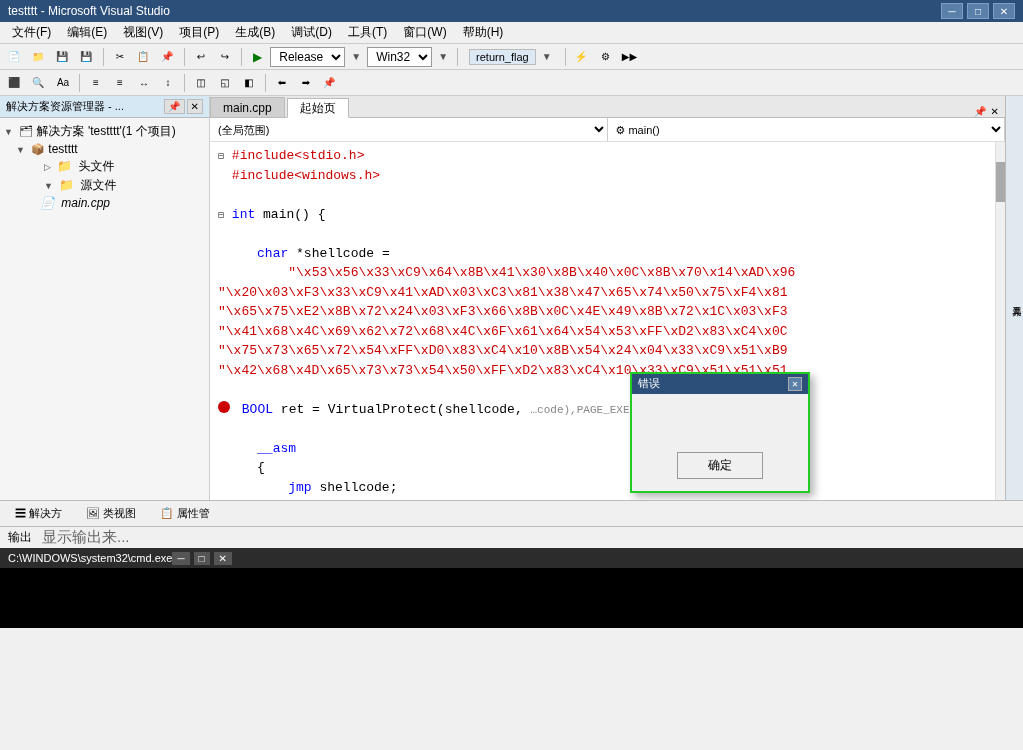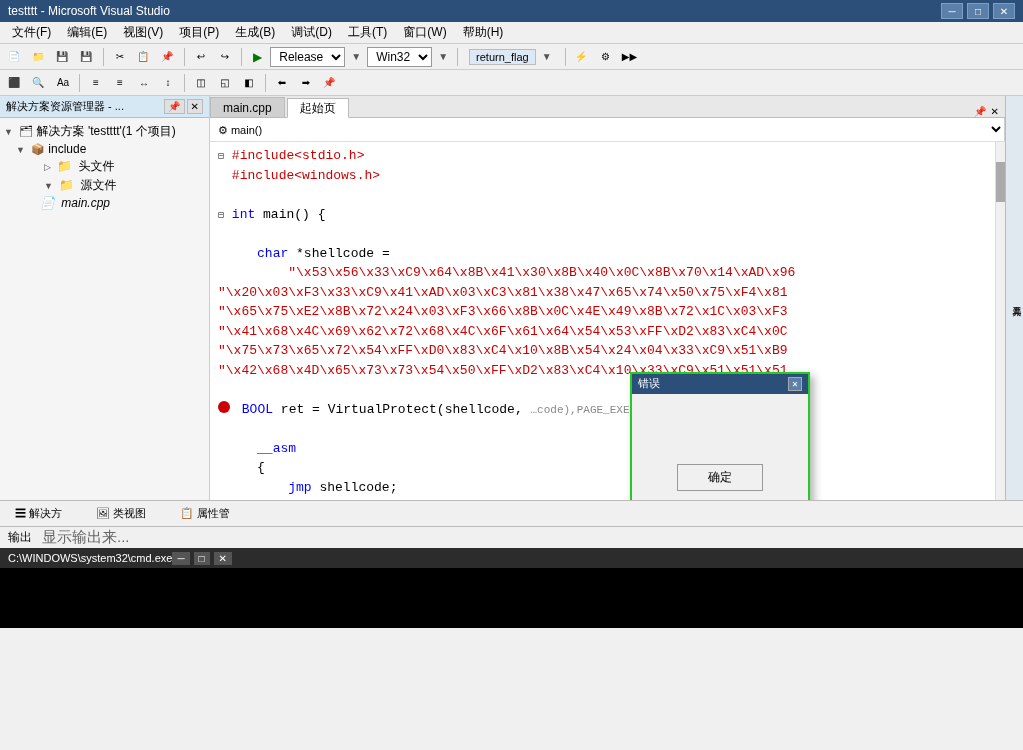--- a/index.html
+++ b/index.html
@@ -207,21 +207,21 @@
     }
 
     
     .bottom-tabs {
       height: 26px;
       background: #f0f0f0;
       border-top: 1px solid #bbb;
       display: flex;
       align-items: center;
       padding: 0 4px;
-      gap: 12px;
+      gap: 2px;
     }
     .bottom-tab {
       padding: 2px 10px;
       font-size: 11px;
       cursor: pointer;
       border: 1px solid transparent;
     }
     .terminal-titlebar {
       background: #2c2c2c;
       color: white;
@@ -266,21 +266,21 @@
     .dialog-close {
       width: 14px; height: 14px;
       background: #5a7fa8;
       border: 1px solid #aaa;
       color: white;
       font-size: 10px;
       cursor: pointer;
       display: flex; align-items: center; justify-content: center;
     }
     .dialog-body {
-      padding: 28px 12px 12px;
+      padding: 16px 12px 12px;
       text-align: center;
     }
     .dialog-ok-btn {
       margin-top: 12px;
       padding: 4px 30px;
       background: #f0f0f0;
       border: 1px solid #999;
       cursor: pointer;
       font-size: 12px;
     }
@@ -388,21 +388,21 @@
 
       <div class="tree-item tree-root">
         <span class="expand-icon">▼</span>
         <span style="font-size:11px;">🗂</span>
         <span>解决方案 'testttt'(1 个项目)</span>
       </div>
 
       <div class="tree-item tree-l1">
         <span class="expand-icon">▼</span>
         <span style="font-size:11px;">📦</span>
-        <span>include</span>
+        <span>testttt</span>
       </div>
 
       <div class="tree-item tree-l2">
         <span class="expand-icon">▷</span>
         <span class="folder-icon">📁</span>
         <span>头文件</span>
       </div>
 
       <div class="tree-item tree-l2">
         <span class="expand-icon">▼</span>
@@ -428,20 +428,23 @@
         <span>起始页</span>
       </div>
       <div style="flex:1;"></div>
       <div style="display:flex;align-items:center;padding:0 6px;gap:4px;">
         <span style="cursor:pointer;font-size:10px;">📌</span>
         <span style="cursor:pointer;font-size:10px;">✕</span>
       </div>
     </div>
 
     <div class="code-nav">
+      <select>
+        <option>(全局范围)</option>
+      </select>
       <select>
         <option>⚙ main()</option>
       </select>
     </div>
 
     <div class="code-content" style="position:relative;">
       <div class="code-line">
         <span style="color:#555;font-size:10px;">⊟</span>
         <span class="str">#include&lt;stdio.h&gt;</span>
       </div>

